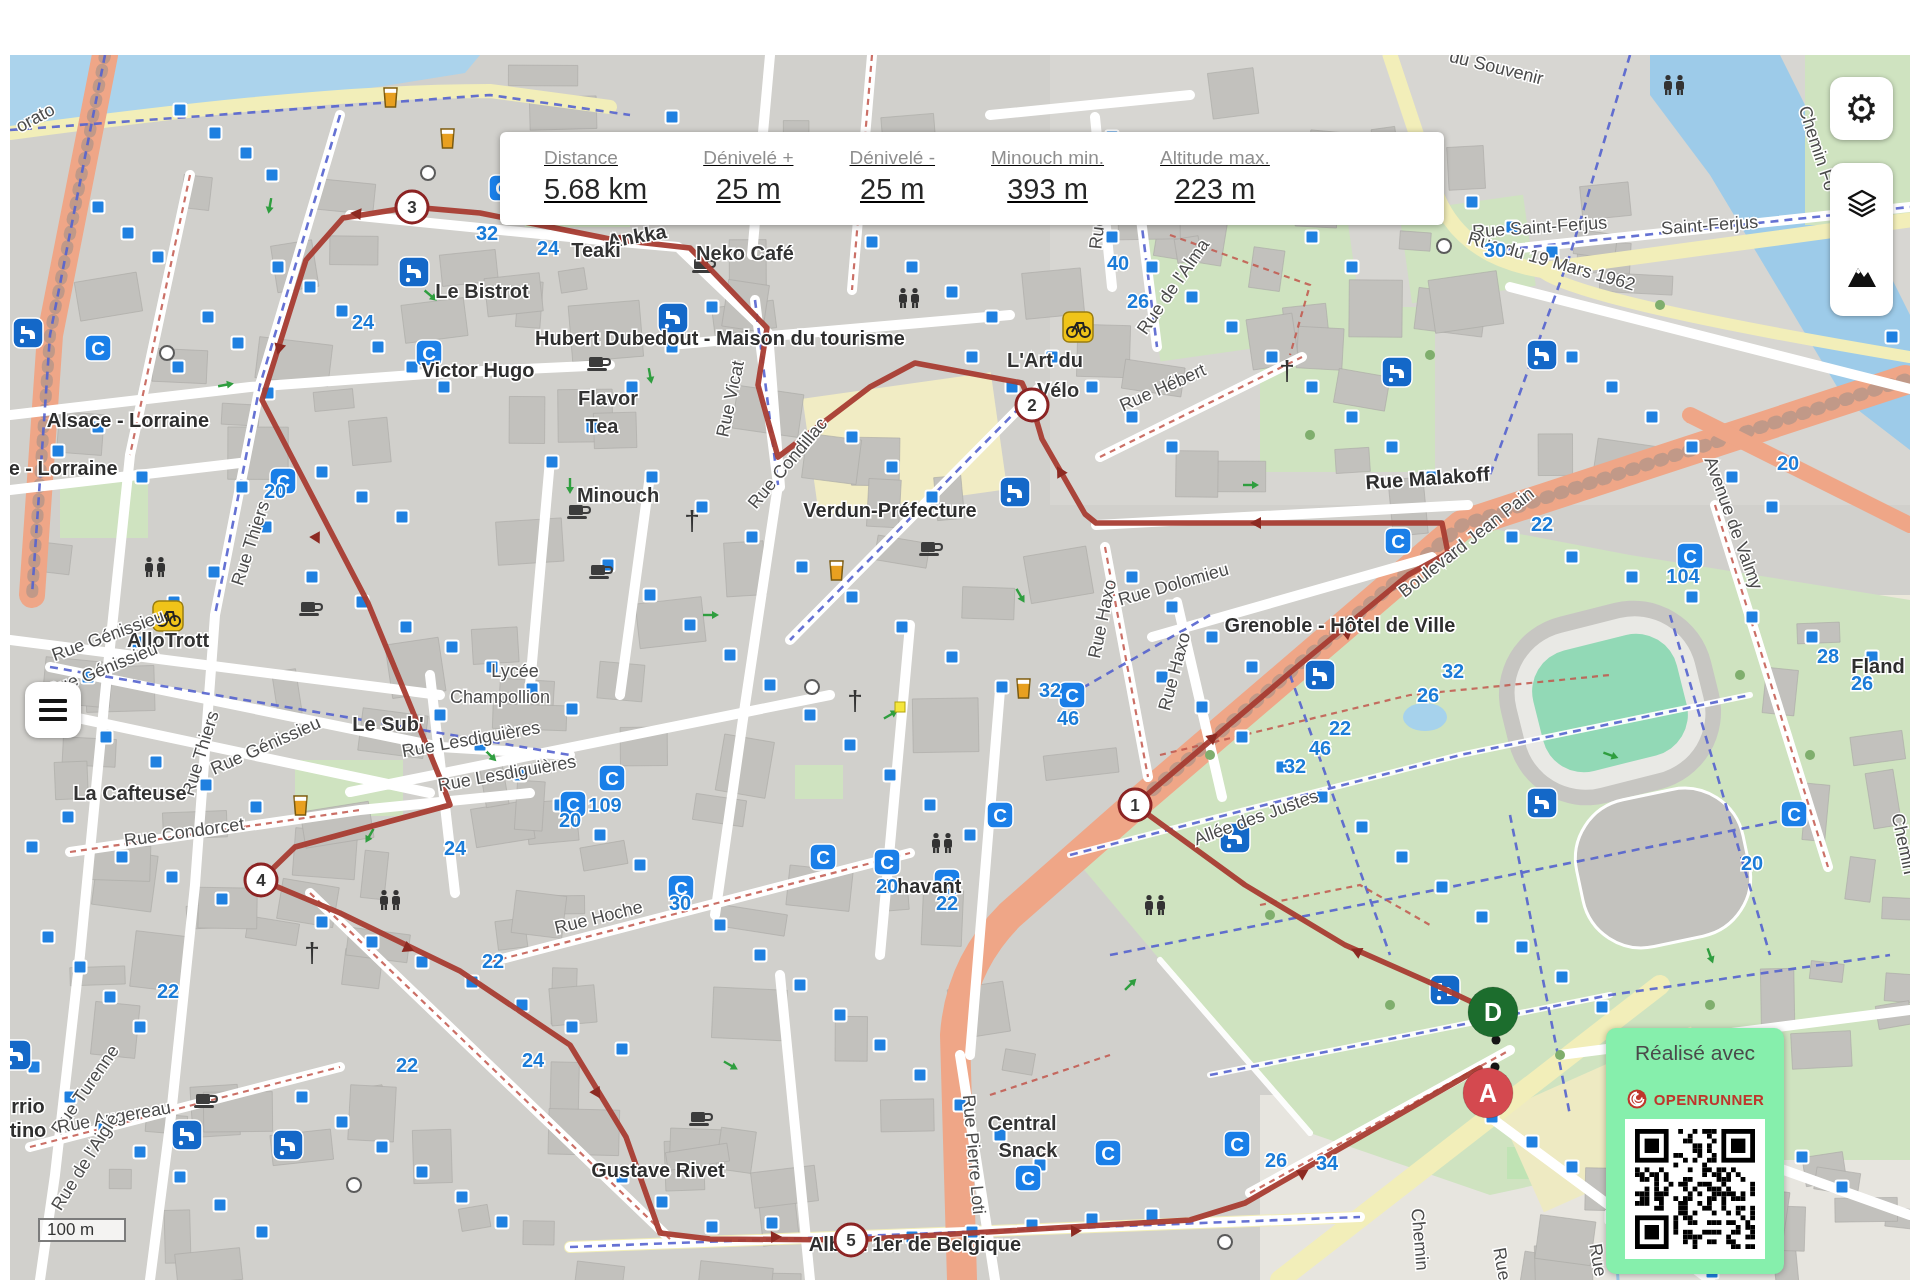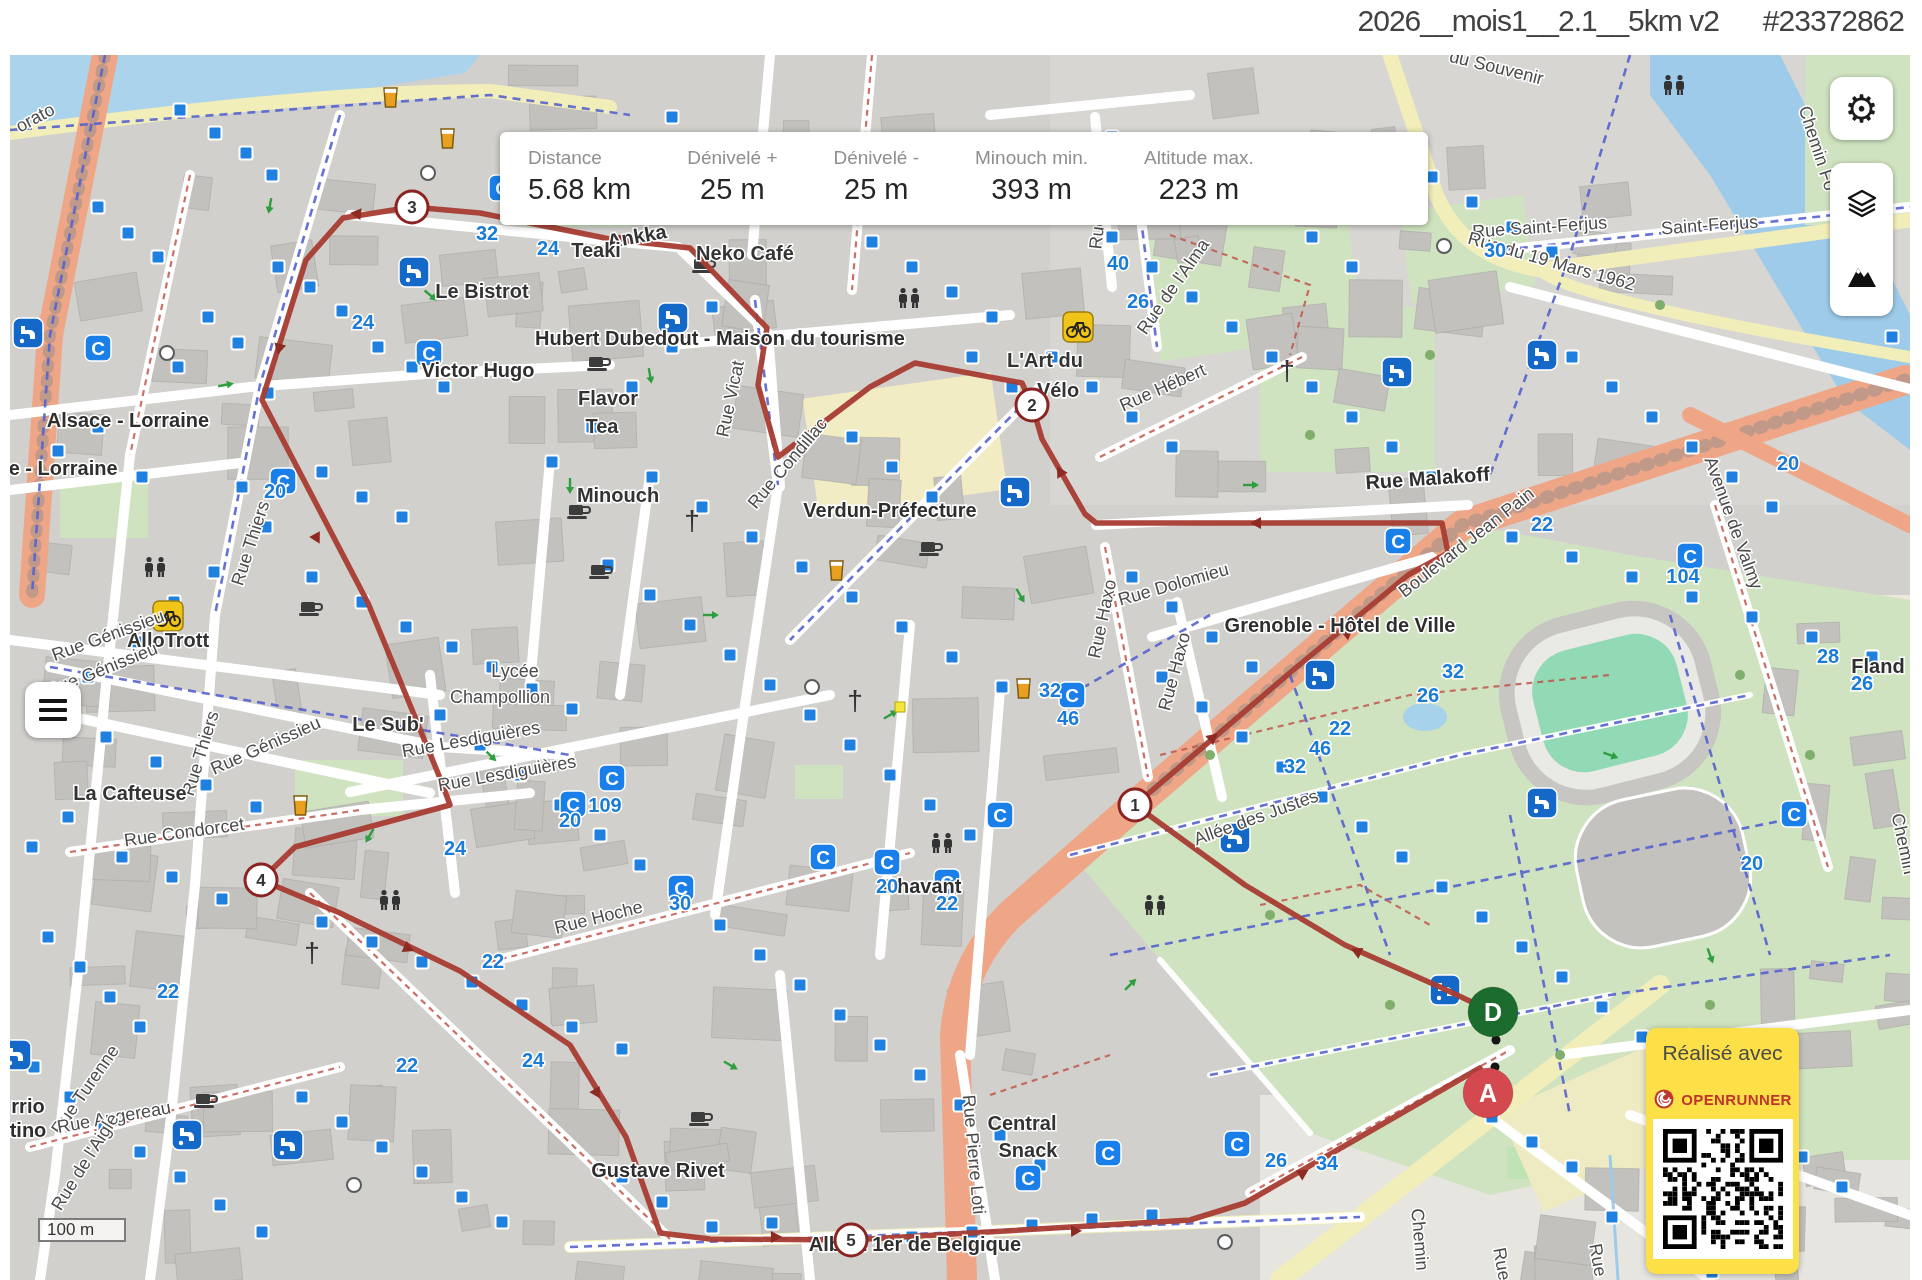--- a/index.html
+++ b/index.html
@@ -6,63 +6,57 @@
   .page{position:relative;width:1922px;height:1280px;overflow:hidden;background:#fff;}
   
   .hdr{position:absolute;left:0;top:0;width:100%;height:55px;background:#fff;}
   .hdr-inner{position:absolute;right:18px;top:4px;display:flex;gap:44px;align-items:baseline;}
   .hdr-title,.hdr-id{font-size:30px;color:#414141;letter-spacing:-1px;white-space:nowrap;}
   
   .map{position:absolute;left:10px;top:55px;width:1900px;height:1225px;overflow:hidden;cursor:grab;background:#d1d0cc;}
   .map svg.base{position:absolute;left:0;top:0;}
   
   .stats{position:absolute;left:490px;top:77px;min-width:860px;background:#fff;border-radius:6px;
-         box-shadow:0 1px 6px rgba(0,0,0,.35);display:flex;gap:56px;padding:15px 40px 19px 28px;z-index:30;}
+         box-shadow:0 1px 6px rgba(0,0,0,.35);display:flex;gap:56px;padding:15px 40px 19px 44px;z-index:30;text-decoration:underline;}
   .stat-label{font-size:19px;color:#8f8f8f;margin-bottom:4px;white-space:nowrap;}
   .stat-value{font-size:29px;color:#262626;white-space:nowrap;text-align:center;}
   
   .btn{position:absolute;background:#fff;border-radius:13px;box-shadow:0 1px 5px rgba(0,0,0,.35);
        display:flex;align-items:center;justify-content:center;z-index:30;cursor:pointer;}
   .btn-gear{left:1820px;top:22px;width:63px;height:63px;font-size:38px;color:#1c1c1c;font-family:"DejaVu Sans",sans-serif;}
   .btn-stack{left:1820px;top:108px;width:63px;height:141px;flex-direction:column;justify-content:space-around;padding:6px 0;}
   .btn-cell{width:100%;height:66px;display:flex;align-items:center;justify-content:center;cursor:pointer;}
   .btn-menu{left:15px;top:627px;width:56px;height:56px;flex-direction:column;gap:5px;}
   .bar{width:28px;height:4px;background:#141414;border-radius:1px;}
   
   .scale{position:absolute;left:28px;top:1163px;width:88px;height:24px;background:rgba(255,255,255,.75);
          border:2px solid #7c7c7c;box-sizing:border-box;display:flex;align-items:center;padding-left:7px;
          font-size:17px;color:#333;z-index:25;}
   
-  .attr{position:absolute;left:1636px;top:973px;width:153px;height:246px;background:#fde047;border-radius:10px;
+  .attr{position:absolute;left:1596px;top:973px;width:178px;height:246px;background:#86efac;border-radius:10px;
         box-shadow:0 1px 6px rgba(0,0,0,.3);z-index:25;text-align:center;}
   .attr-lead{font-size:21px;color:#4a4a4a;margin-top:13px;}
   .attr-brand{display:flex;align-items:center;justify-content:center;gap:6px;margin-top:23px;}
   .attr-brand-text{font-size:15px;font-weight:bold;color:#bf362c;letter-spacing:.4px;}
   .attr-qr{margin-top:9px;}
   
   text{font-family:"Liberation Sans",sans-serif;}
   .ls{font-size:18px;fill:#4b4b4b;paint-order:stroke;stroke:#ffffff;stroke-width:3px;}
   .lp{font-size:20px;font-weight:600;fill:#333;paint-order:stroke;stroke:#ffffff;stroke-width:3px;}
   .lb{font-size:20px;font-weight:700;fill:#2e2e2e;paint-order:stroke;stroke:#ffffff;stroke-width:3.2px;}
   .ln{font-size:20px;font-weight:700;fill:#1b7cd8;paint-order:stroke;stroke:#ffffff;stroke-width:3px;}
   .kmt{font-size:17px;font-weight:600;fill:#333;}
   .dat{font-size:25px;font-weight:700;fill:#fff;}
   .cic{font-size:19px;font-weight:800;fill:#fff;}
 </style>
 </head>
 <body>
 
 <div class="page">
 
-  <div class="hdr">
-    <div class="hdr-inner">
-      <span class="hdr-title">2026__mois1__2.1__5km v2</span>
-      <span class="hdr-id">#23372862</span>
-    </div>
-  </div>
 
   <div class="map">
     <svg class="base" id="mapsvg" width="1900" height="1225" viewBox="0 0 1900 1225">
 
       <rect x="0" y="0" width="1900" height="1225" fill="#d1d0cc"></rect>
       <rect x="1040" y="0" width="860" height="450" fill="#d7d6d2"></rect>
       <rect x="1250" y="1040" width="650" height="185" fill="#e7e5df"></rect>
       <rect x="1720" y="540" width="180" height="470" fill="#ece8db"></rect>
 
       <path d="M0,0 L470,0 L455,18 L330,38 L180,52 L60,66 L0,76 Z" fill="#abd3ec"></path>

